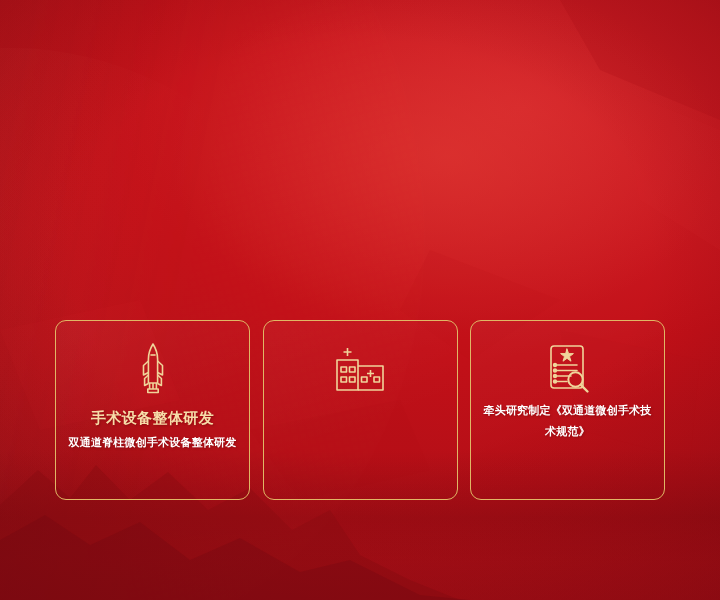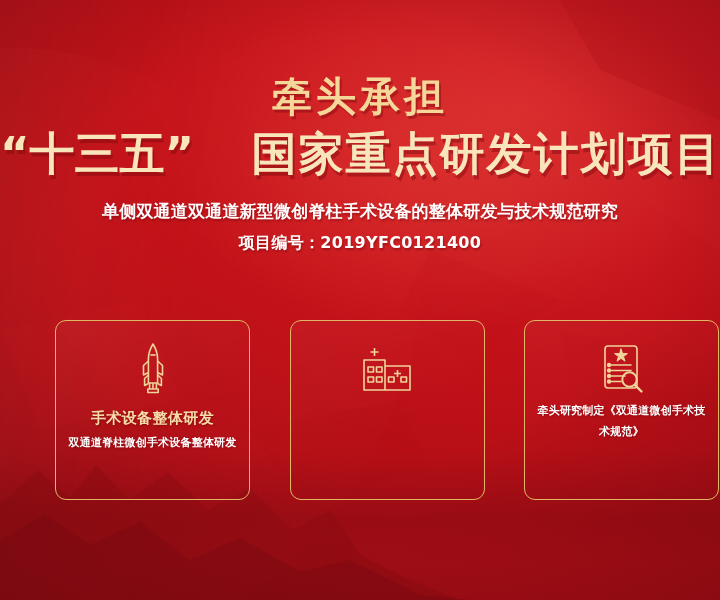--- a/index.html
+++ b/index.html
@@ -140,21 +140,21 @@
     letter-spacing: 0.3px;
     line-height: 22px;
     text-shadow: 1px 2px 2px rgba(110,6,10,0.45);
   }
 
   
   .cards {
     position: absolute;
     left: 55px;
     top: 320px;
-    width: 664px;
+    width: 610px;
     display: flex;
     justify-content: space-between;
     align-items: flex-end;
   }
   .card {
     position: relative;
     width: 195px;
     height: 180px;
     border: 1px solid #e0b765;
     border-radius: 11px;
@@ -214,30 +214,20 @@
 
   <div class="bg-band"></div>
 
   <svg class="bg-mountains" viewBox="0 0 560 190" preserveAspectRatio="none">
     <polygon points="0,190 0,95 38,60 70,88 96,55 130,90 168,62 208,100 250,78 292,120 330,100 360,145 410,170 460,190" fill="#8f0c13" opacity="0.55"></polygon>
     <polygon points="0,190 0,130 45,105 90,135 140,112 190,150 240,128 300,162 350,150 420,185 470,190" fill="#7d0a11" opacity="0.50"></polygon>
   </svg>
 
   <div class="bg-vignette"></div>
 
-  <div class="header">
-    <div class="title-line1">牵头承担</div>
-    <div class="title-line2">
-      <span class="title-quoted">“十三五”</span>
-      <span class="title-gap"></span>
-      <span>国家重点研发计划项目</span>
-    </div>
-    <div class="subtitle">单侧双通道双通道新型微创脊柱手术设备的整体研发与技术规范研究</div>
-    <div class="project-no">项目编号：2019YFC0121400</div>
-  </div>
 
   <div class="cards">
 
     <div class="card">
       <div class="card-icon">
         <svg width="34" height="54" viewBox="0 0 34 54">
           <g fill="none" stroke="#f0d49a" stroke-width="1.6" stroke-linejoin="round">
             <path d="M17 2 C13.6 7.5 12.4 12 12.4 17 L12.4 41 L21.6 41 L21.6 17 C21.6 12 20.4 7.5 17 2 Z"></path>
             <path d="M12.4 19 L7.5 23.5 L7.5 33 L12.4 30.5"></path>
             <path d="M21.6 19 L26.5 23.5 L26.5 33 L21.6 30.5"></path>

